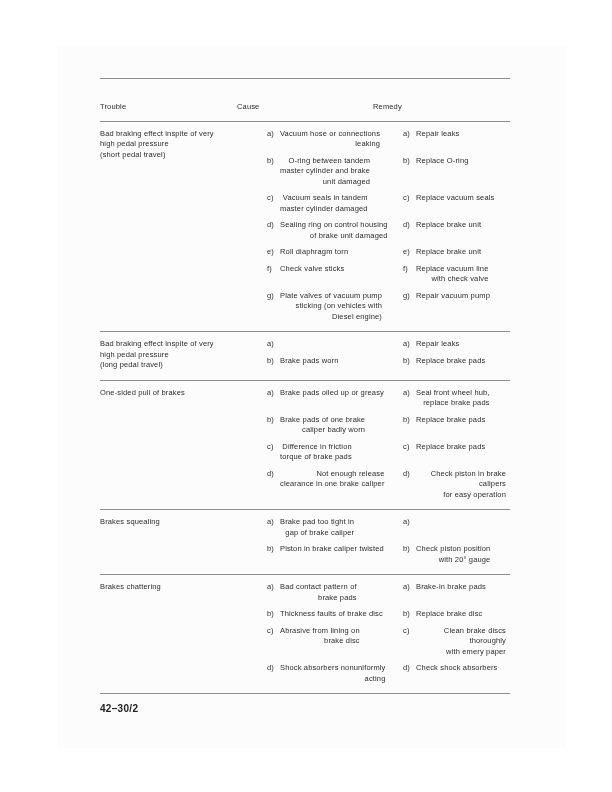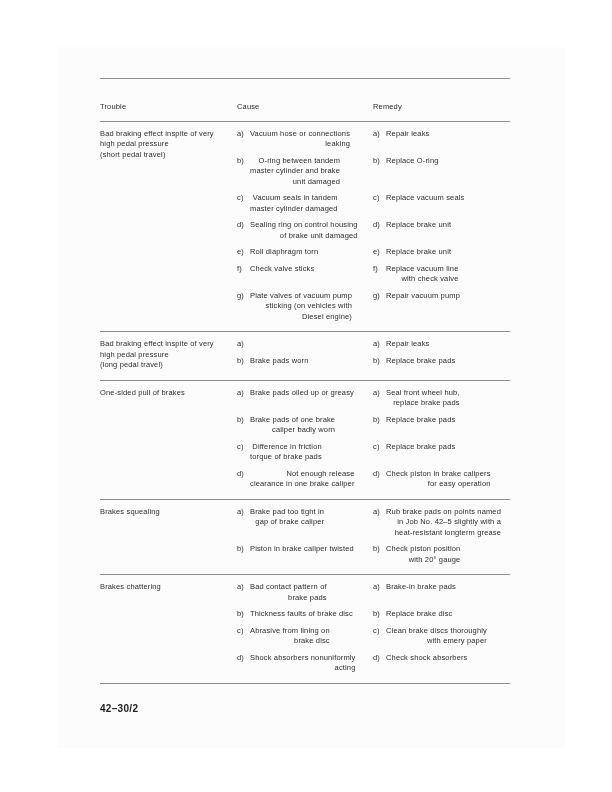--- a/index.html
+++ b/index.html
@@ -38,20 +38,21 @@
   .header-row {
     display: grid;
     grid-template-columns: 137px 136px 137px;
     padding: 7px 0 8px 0;
   }
   .header-cell { color: #2d2d2d; margin-top: 16px; }
   .section-row {
     display: grid;
     grid-template-columns: 137px 1fr;
     padding: 7px 0 9px 0;
+    gap: 30px;
   }
   .trouble-cell {
     white-space: pre-line;
     padding-right: 10px;
   }
   .pairs { display: block; }
   .pair {
     display: grid;
     grid-template-columns: 136px 1fr;
     margin-bottom: 6px;
@@ -262,23 +263,20 @@
             <div class="trouble-cell">Brakes squealing</div>
             <div class="pairs">
               <div class="pair">
                 <div class="entry">
                   <div class="letter">a)</div>
                   <div class="entry-text">Brake pad too tight in
 gap of brake caliper</div>
                 </div>
                 <div class="entry">
                   <div class="letter">a)</div>
-                  <div class="entry-text">Rub brake pads on points named
-in Job No. 42–5 slightly with a
-heat-resistant longterm grease</div>
                 </div>
               </div>
               <div class="pair">
                 <div class="entry">
                   <div class="letter">b)</div>
                   <div class="entry-text">Piston in brake caliper twisted</div>
                 </div>
                 <div class="entry">
                   <div class="letter">b)</div>
                   <div class="entry-text">Check piston position

